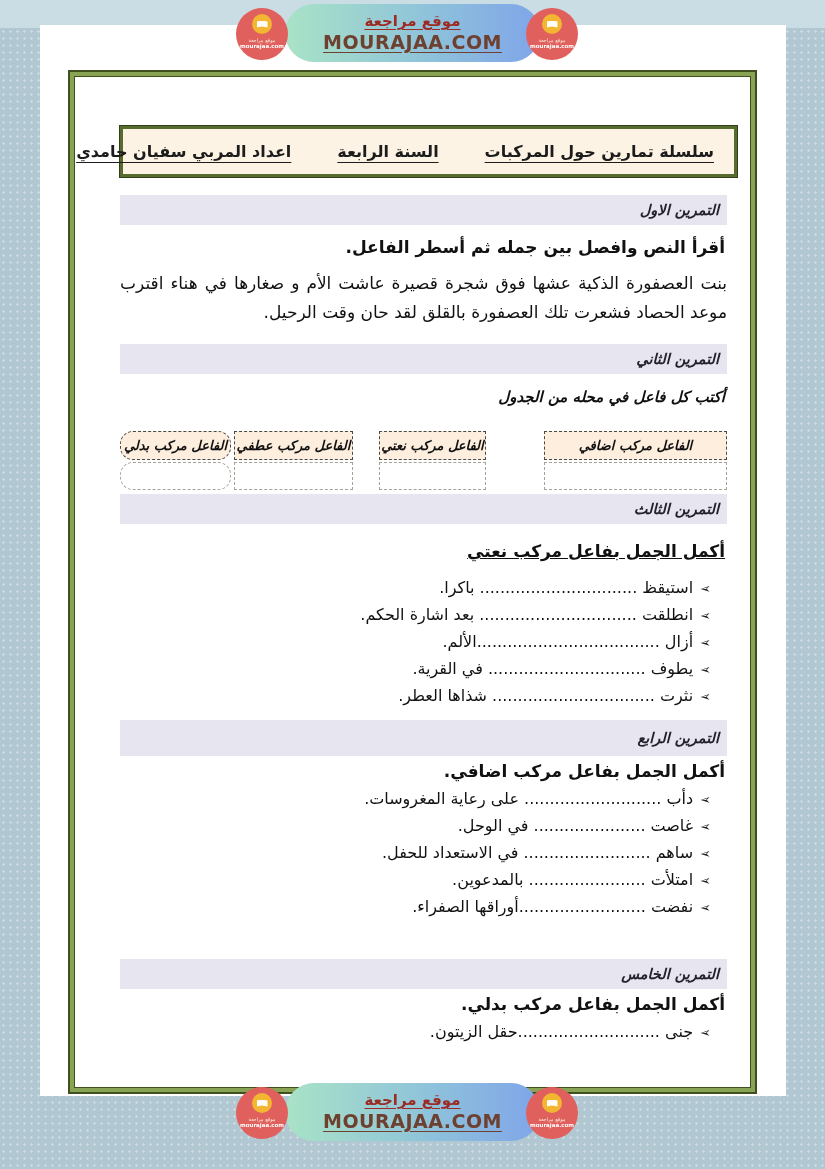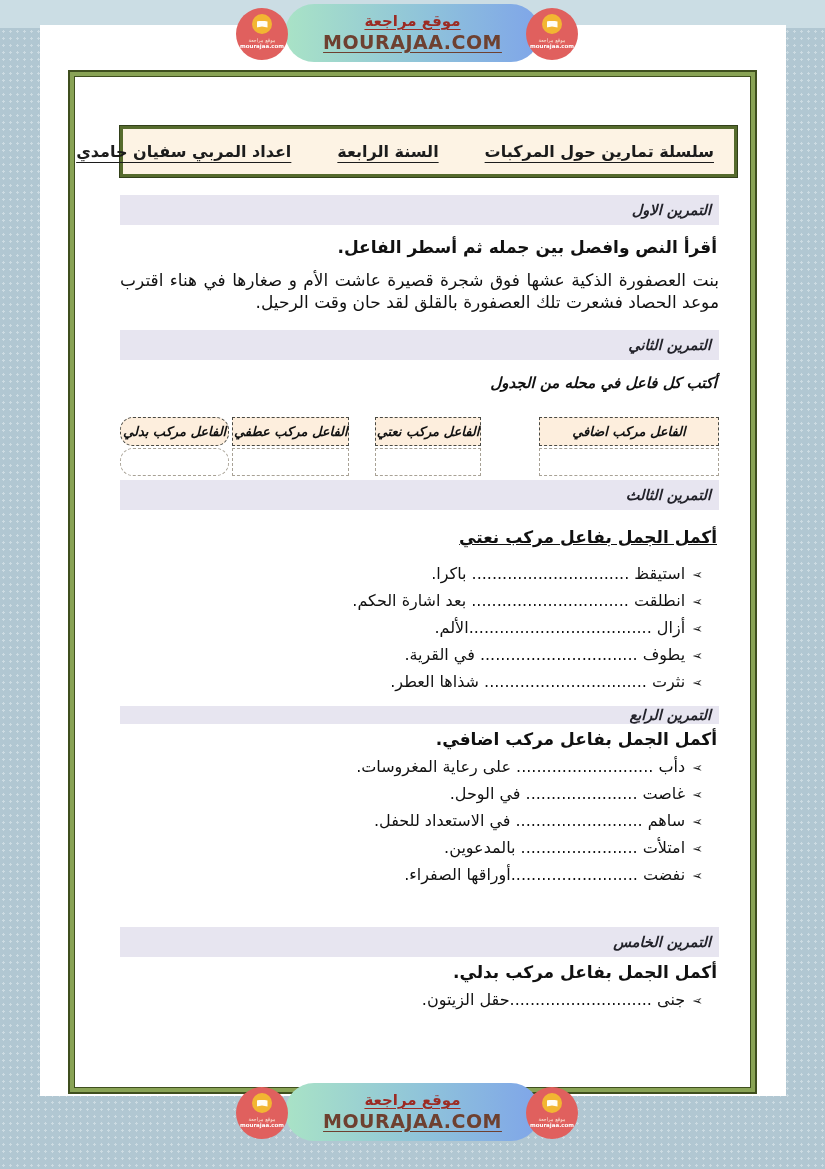--- a/index.html
+++ b/index.html
@@ -16,29 +16,29 @@
   .frame{position:absolute;left:28px;top:45px;right:29px;bottom:2px;border:2px solid #3f4f1e;}
   .frame-inner{position:absolute;inset:0;border:4px solid #89a355;box-shadow:inset 0 0 0 1px #3f4f1e;}
   
   .doc-header{
     margin:50px 14px 0 46px;background:#fdf3e4;border:3px solid #566b2d;box-shadow:0 0 0 1px #32401a;
     display:flex;direction:rtl;justify-content:space-between;align-items:center;
     padding:13px 20px;font-size:16px;font-weight:bold;color:#1c1c1c;
   }
   .doc-header span{text-decoration:underline;text-underline-offset:5px;white-space:nowrap;margin-left:46px;}
   
-  .content{margin:0 32px 0 46px;direction:rtl;color:#111;}
+  .content{margin:0 24px 0 46px;direction:rtl;color:#111;}
   .band{
     background:#e7e5f0;height:30px;display:flex;align-items:center;
     padding:0 8px;font-size:14.5px;font-style:italic;font-weight:bold;color:#23232b;
   }
-  .band.small{height:18px;}
+  .band.small{height:36px;}
   .instr{margin:10px 0 0;font-size:17px;font-weight:600;line-height:24px;padding-right:2px;}
   .instr.hand{font-style:italic;font-weight:bold;font-size:15px;margin-top:11px;}
-  .para{margin:10px 0 0;font-size:17px;font-weight:500;line-height:22px;text-align:justify;}
+  .para{margin:10px 0 0;font-size:17px;font-weight:500;line-height:29px;text-align:justify;}
   
   .subj-table{margin-top:22px;}
   .trow{display:flex;direction:rtl;}
   .trow.head .cell{
     background:#fdeedd;border:1.6px dashed #4a4a44;height:27px;
     display:flex;align-items:center;justify-content:center;
     font-size:13px;font-style:italic;font-weight:bold;white-space:nowrap;
   }
   .c0{width:186px;margin-left:58px;}
   .c1{width:108px;margin-left:26px;}

